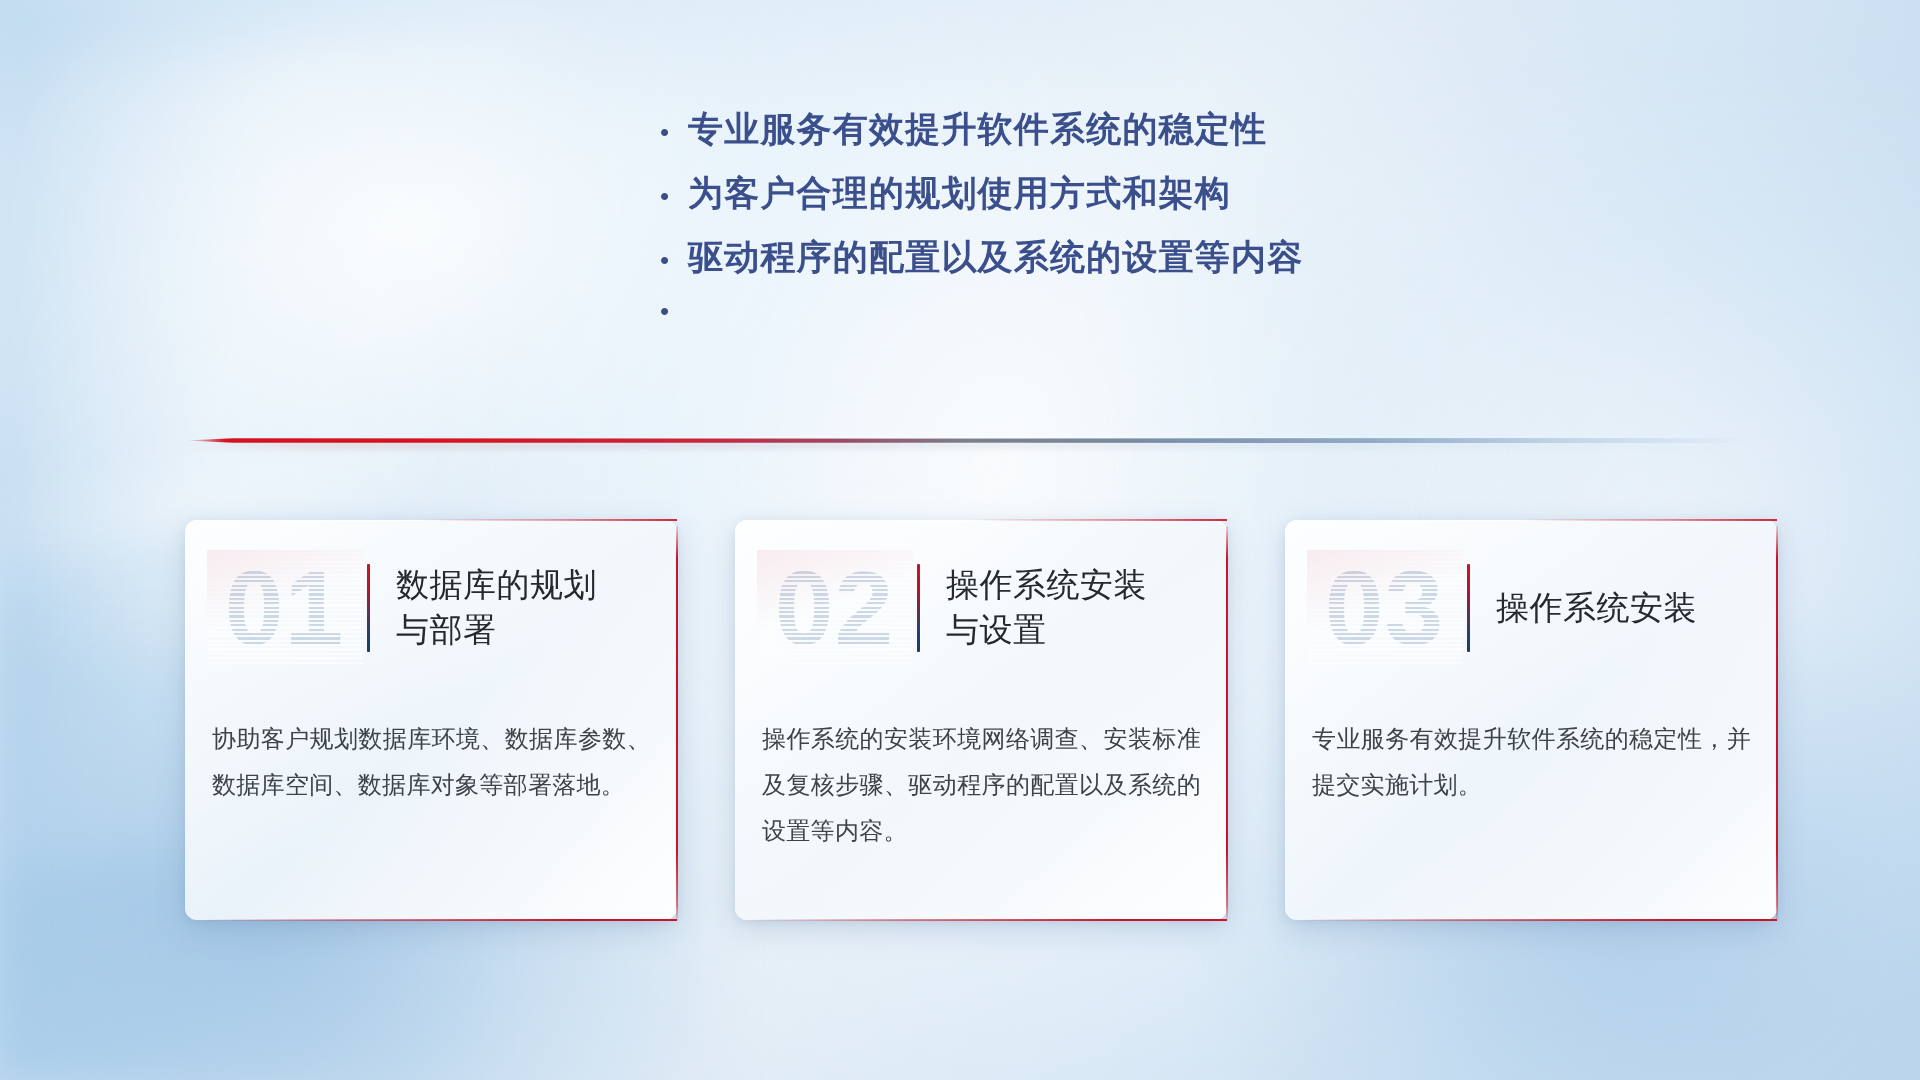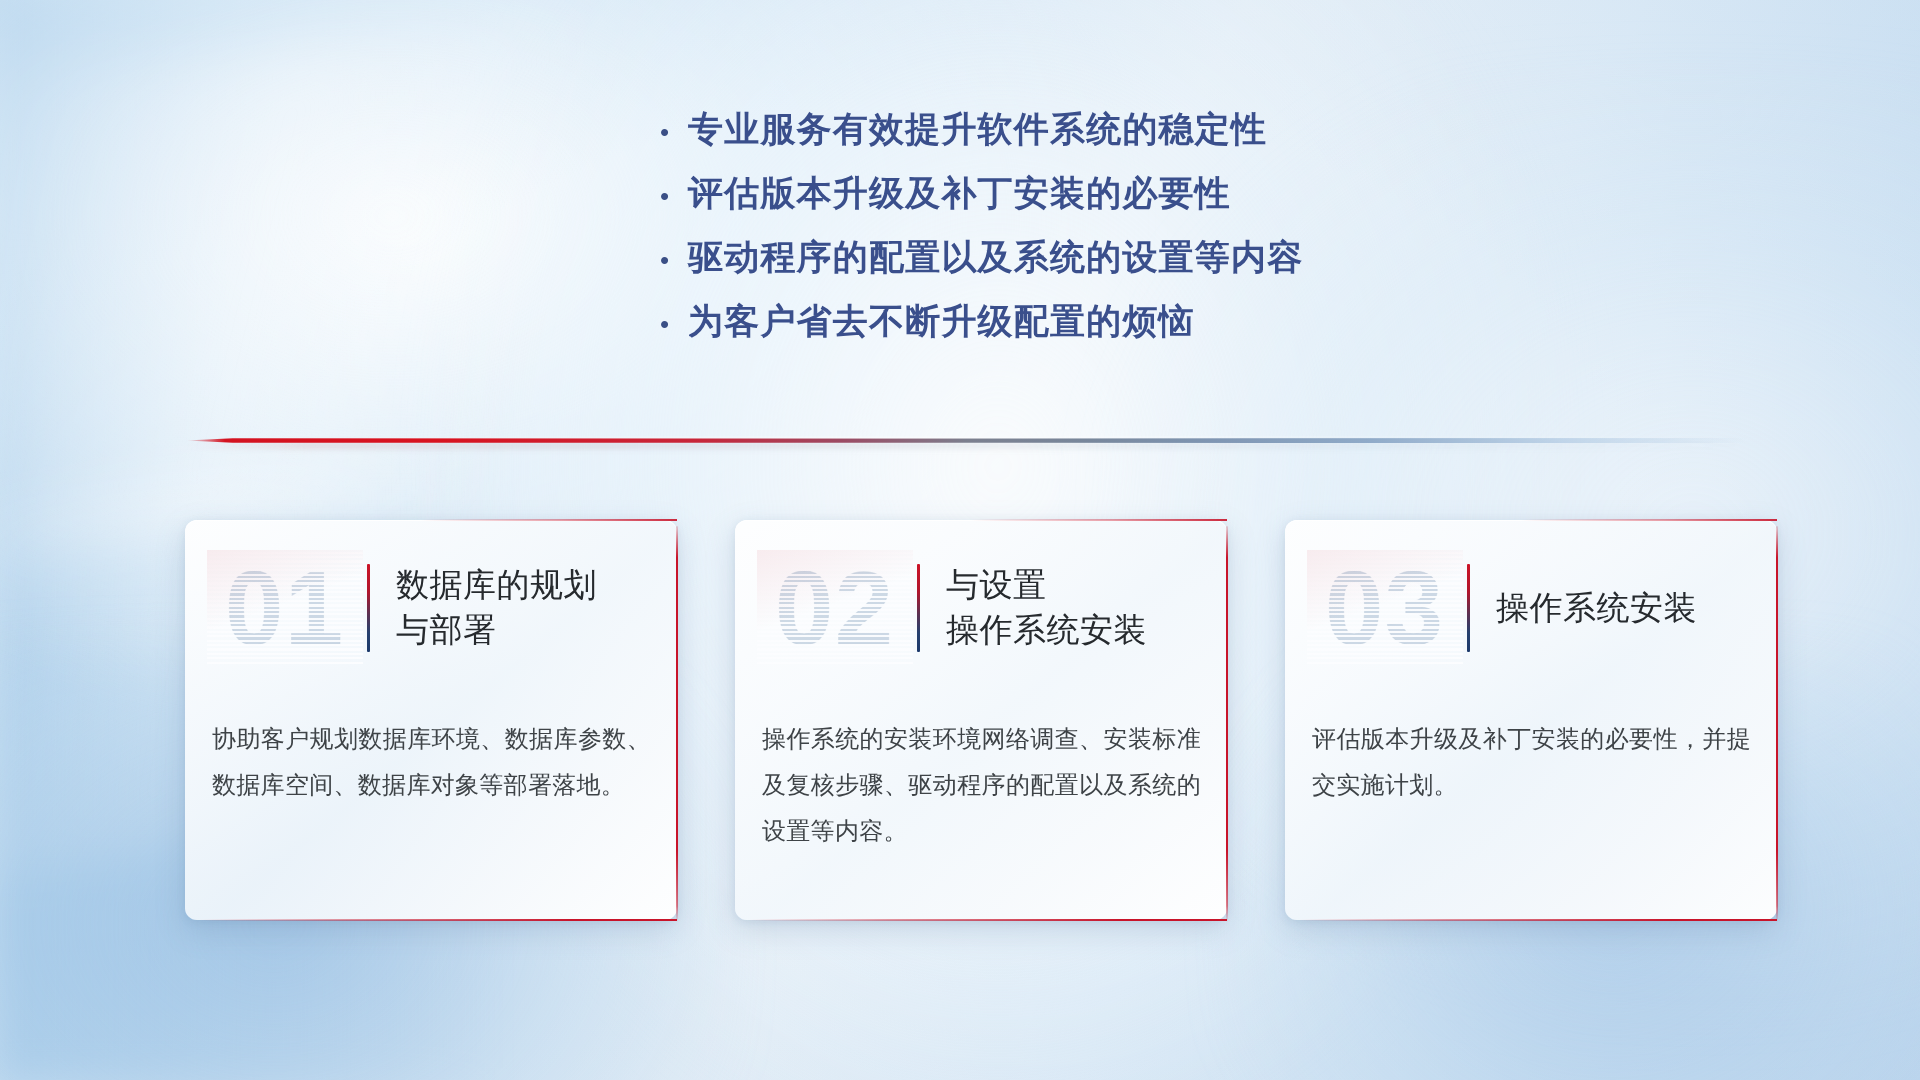--- a/index.html
+++ b/index.html
@@ -242,29 +242,28 @@
 
 <div id="content">
 
   <div class="bullets">
     <div class="bullet-row">
       <span class="bullet-dot">•</span>
       <span class="bullet-text">专业服务有效提升软件系统的稳定性</span>
     </div>
     <div class="bullet-row">
       <span class="bullet-dot">•</span>
-      <span class="bullet-text">评估版本升级及补丁安装的必要性</span>
+      <span class="bullet-text">为客户合理的规划使用方式和架构</span>
     </div>
     <div class="bullet-row">
       <span class="bullet-dot">•</span>
       <span class="bullet-text">驱动程序的配置以及系统的设置等内容</span>
     </div>
     <div class="bullet-row">
       <span class="bullet-dot">•</span>
-      <span class="bullet-text">为客户省去不断升级配置的烦恼</span>
     </div>
   </div>
 
   <div class="divider-wrap">
     <div class="divider-shadow"></div>
     <div class="divider-core"></div>
     <div class="divider-hi"></div>
   </div>
 
   <div class="cards">
@@ -293,39 +292,39 @@
       <div class="card-rule-right"></div>
       <div class="card-rule-bottom"></div>
       <div class="card-head">
         <div class="ghost-num">
           <div class="glyph">02</div>
           <div class="glyph-strip"></div>
           <div class="glyph-tint"></div>
         </div>
         <div class="vbar"></div>
         <div class="card-title">
+          <div>操作系统安装</div>
           <div>与设置</div>
-          <div>操作系统安装</div>
         </div>
       </div>
       <div class="card-body">操作系统的安装环境网络调查、安装标准及复核步骤、驱动程序的配置以及系统的设置等内容。</div>
     </div>
 
     <div class="card">
       <div class="card-rule-top"></div>
       <div class="card-rule-right"></div>
       <div class="card-rule-bottom"></div>
       <div class="card-head">
         <div class="ghost-num">
           <div class="glyph">03</div>
           <div class="glyph-strip"></div>
           <div class="glyph-tint"></div>
         </div>
         <div class="vbar"></div>
         <div class="card-title">
           <div>操作系统安装</div>
         </div>
       </div>
-      <div class="card-body">评估版本升级及补丁安装的必要性，并提交实施计划。</div>
+      <div class="card-body">专业服务有效提升软件系统的稳定性，并提交实施计划。</div>
     </div>
 
   </div>
 </div>
 
 </body></html>

